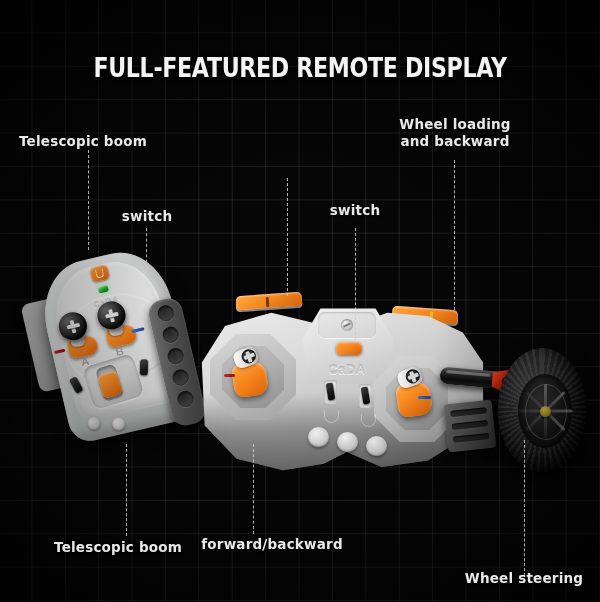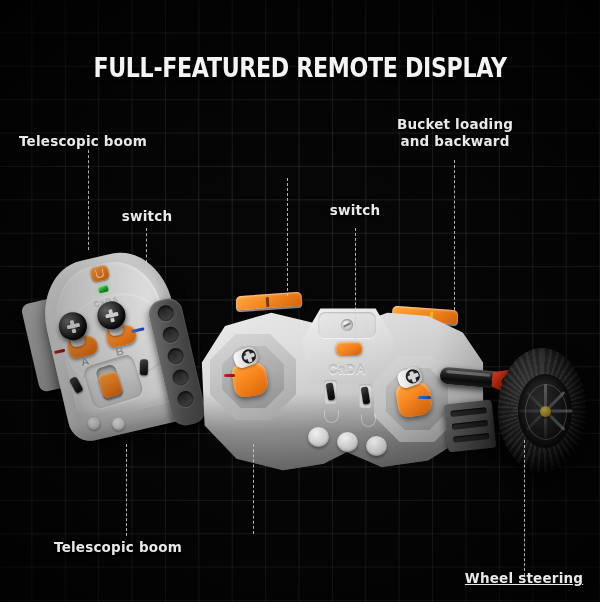--- a/index.html
+++ b/index.html
@@ -543,22 +543,23 @@
   <div class="title">FULL-FEATURED REMOTE DISPLAY</div>
 
   <div class="lab" style="left:19px;  top:133px;">Telescopic boom</div>
 
   <div class="lab ctr" style="left:147px; top:208px;">switch</div>
 
 
   <div class="lab ctr" style="left:355px; top:202px;">switch</div>
 
   <div class="lab ctr" style="left:455px; top:116px;">
-    <div>Bucket loading</div>
+    <div>Wheel loading</div>
     <div>and backward</div>
   </div>
 
   <div class="lab ctr" style="left:118px; top:539px;">Telescopic boom</div>
 
-
-  <div class="lab ctr" style="left:524px; top:570px;text-decoration:underline;">Wheel steering</div>
+  <div class="lab ctr" style="left:272px; top:536px;">forward/backward</div>
+
+  <div class="lab ctr" style="left:524px; top:570px;">Wheel steering</div>
 
 </div>
 
 </body></html>

